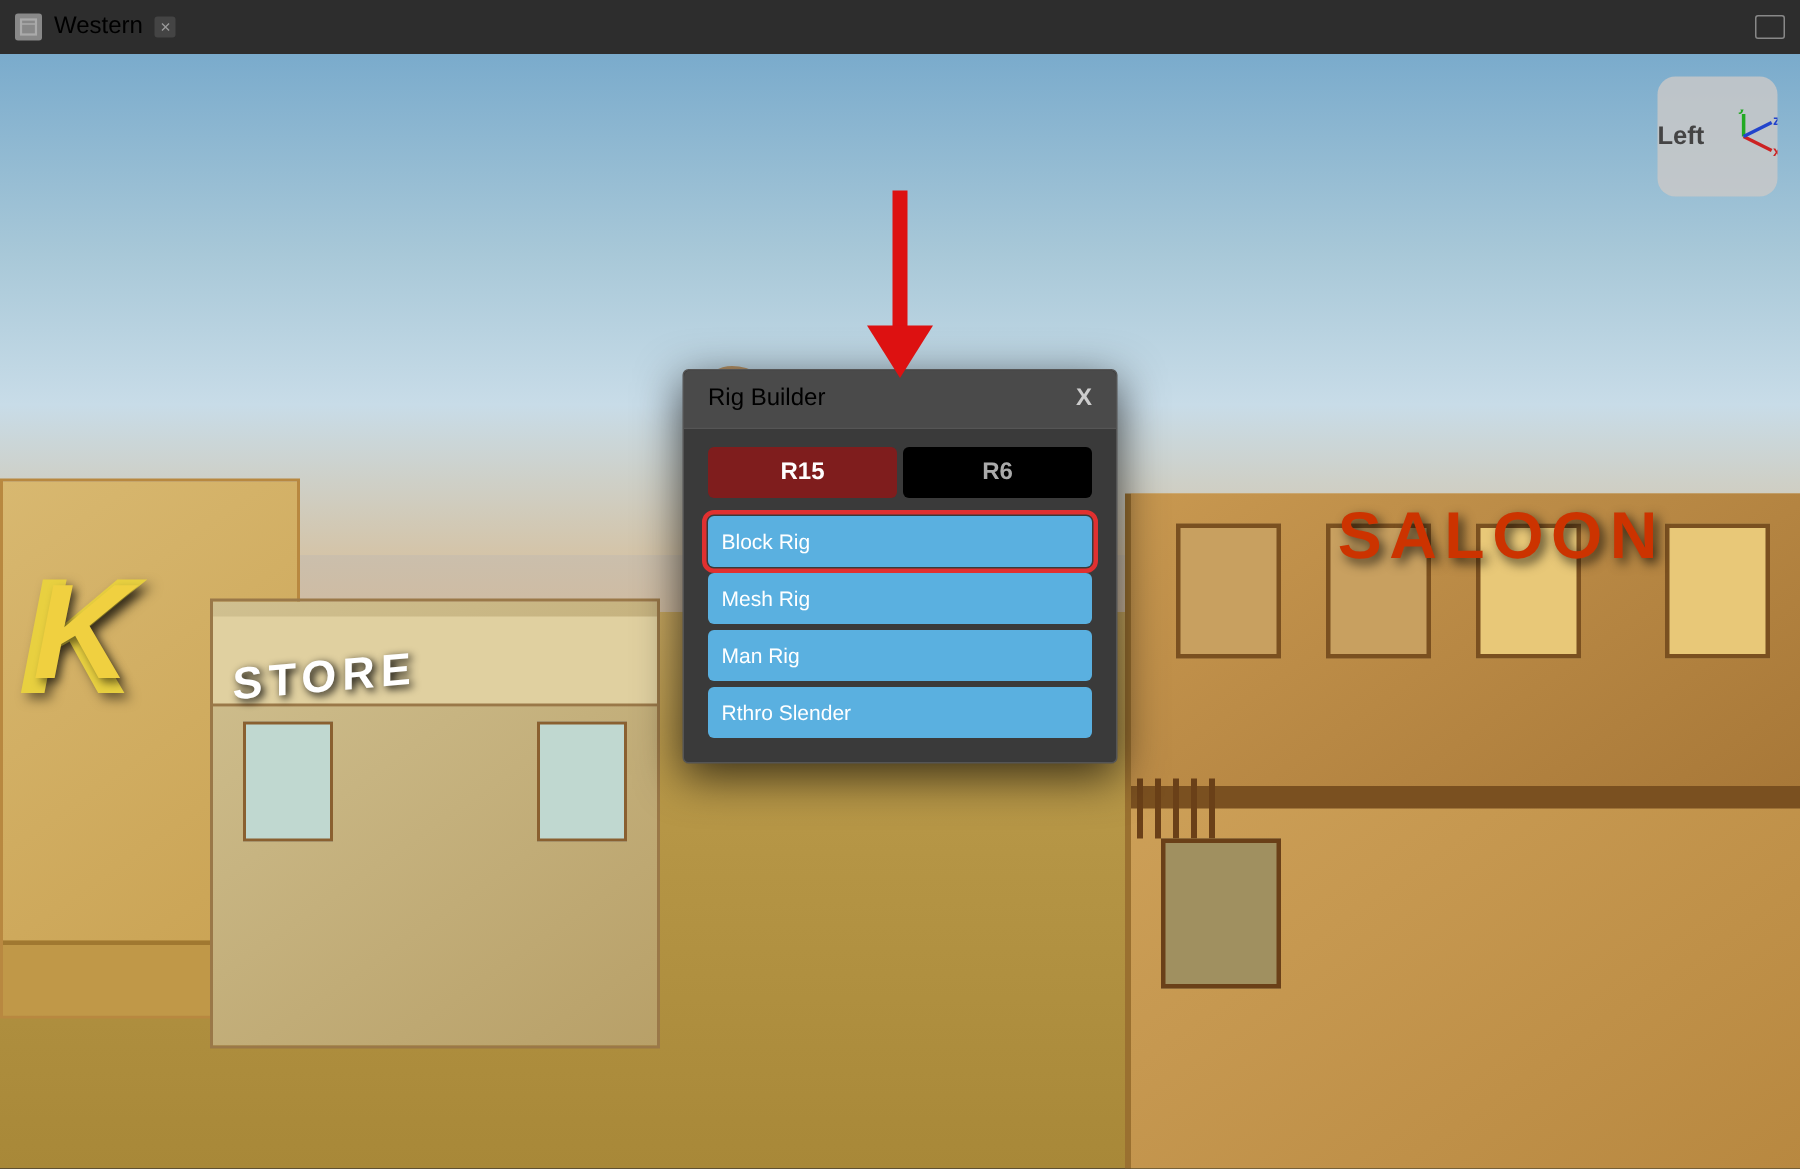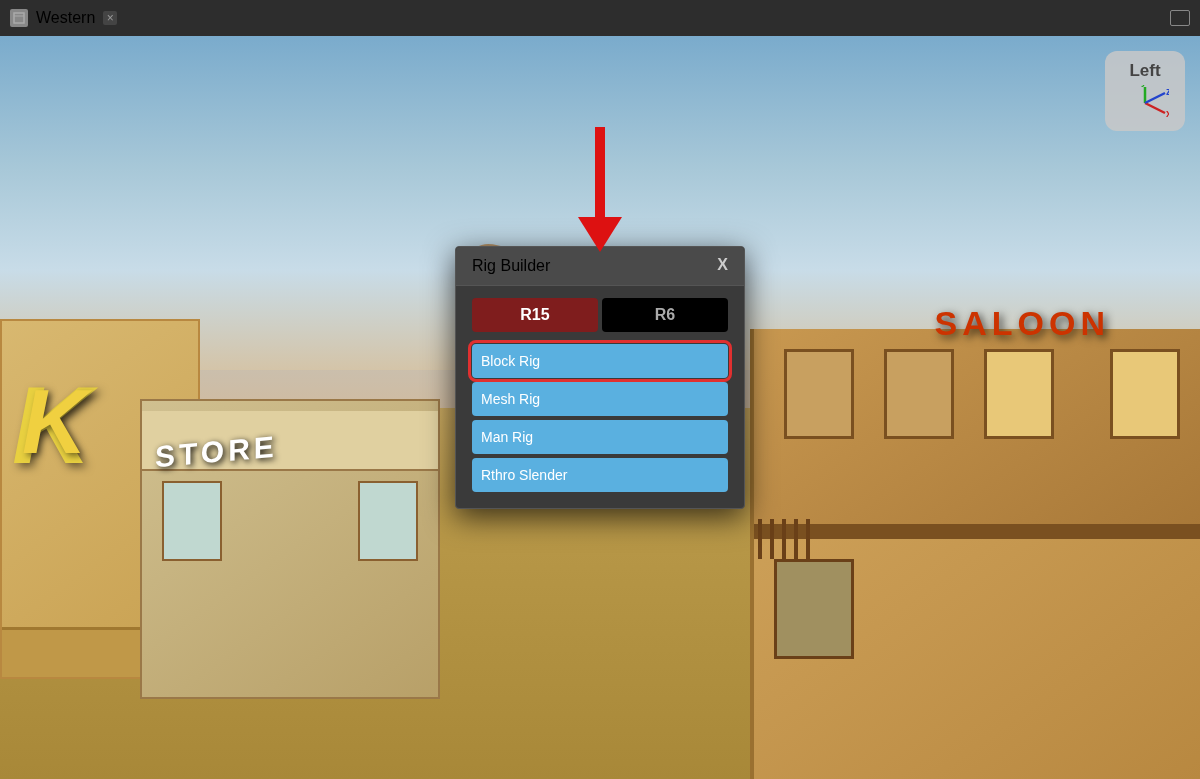--- a/index.html
+++ b/index.html
@@ -147,21 +147,20 @@
     
     #compass {
       position: absolute;
       top: 15px;
       right: 15px;
       width: 80px;
       height: 80px;
       background: rgba(200, 200, 200, 0.85);
       border-radius: 12px;
       display: flex;
-      flex-direction: column;
       align-items: center;
       justify-content: center;
       gap: 4px;
       z-index: 50;
     }
 
     
     #modal-overlay {
       position: absolute;
       inset: 0;
@@ -180,21 +179,21 @@
       padding: 0;
       box-shadow: 0 8px 30px rgba(0,0,0,0.7);
       position: relative;
     }
 
     #rig-builder-header {
       background: #4a4a4a;
       border-bottom: 1px solid #555;
       padding: 10px 16px;
       display: flex;
-      align-items: flex-start;
+      align-items: center;
       justify-content: space-between;
       border-radius: 4px 4px 0 0;
     }
     #rig-builder-close {
       color: #ccc;
       font-size: 16px;
       cursor: pointer;
       font-weight: bold;
       line-height: 1;
     }
@@ -298,21 +297,21 @@
         <div style="width:4px;height:40px;background:#6a4018;margin-top:-5px;"></div>
         <div style="width:4px;height:40px;background:#6a4018;margin-top:-5px;"></div>
         <div style="width:4px;height:40px;background:#6a4018;margin-top:-5px;"></div>
         <div style="width:4px;height:40px;background:#6a4018;margin-top:-5px;"></div>
         <div style="width:4px;height:40px;background:#6a4018;margin-top:-5px;"></div>
       </div>
 
       <div style="position:absolute;bottom:120px;left:20px;width:80px;height:100px;background:#a09060;border:3px solid #6a4018;"></div>
     </div>
 
-    <div class="saloon-sign" style="position:absolute;right:90px;bottom:436px;color:#cc3300;font-size:34px;font-weight:900;text-shadow:3px 3px 8px rgba(0,0,0,0.7);letter-spacing:5px;">SALOON</div>
+    <div class="saloon-sign" style="position:absolute;right:90px;bottom:396px;color:#cc3300;font-size:44px;font-weight:900;text-shadow:3px 3px 8px rgba(0,0,0,0.7);letter-spacing:5px;">SALOON</div>
 
   </div>
 
   <div id="compass">
     <span style="font-size:17px;font-weight:bold;color:#444;">Left</span>
     <svg width="48" height="36" viewBox="0 0 48 36">
 
       <line x1="24" y1="18" x2="44" y2="28" stroke="#cc2222" stroke-width="2.5"></line>
       <text x="45" y="32" fill="#cc2222" font-size="10" font-weight="bold">x</text>
 

